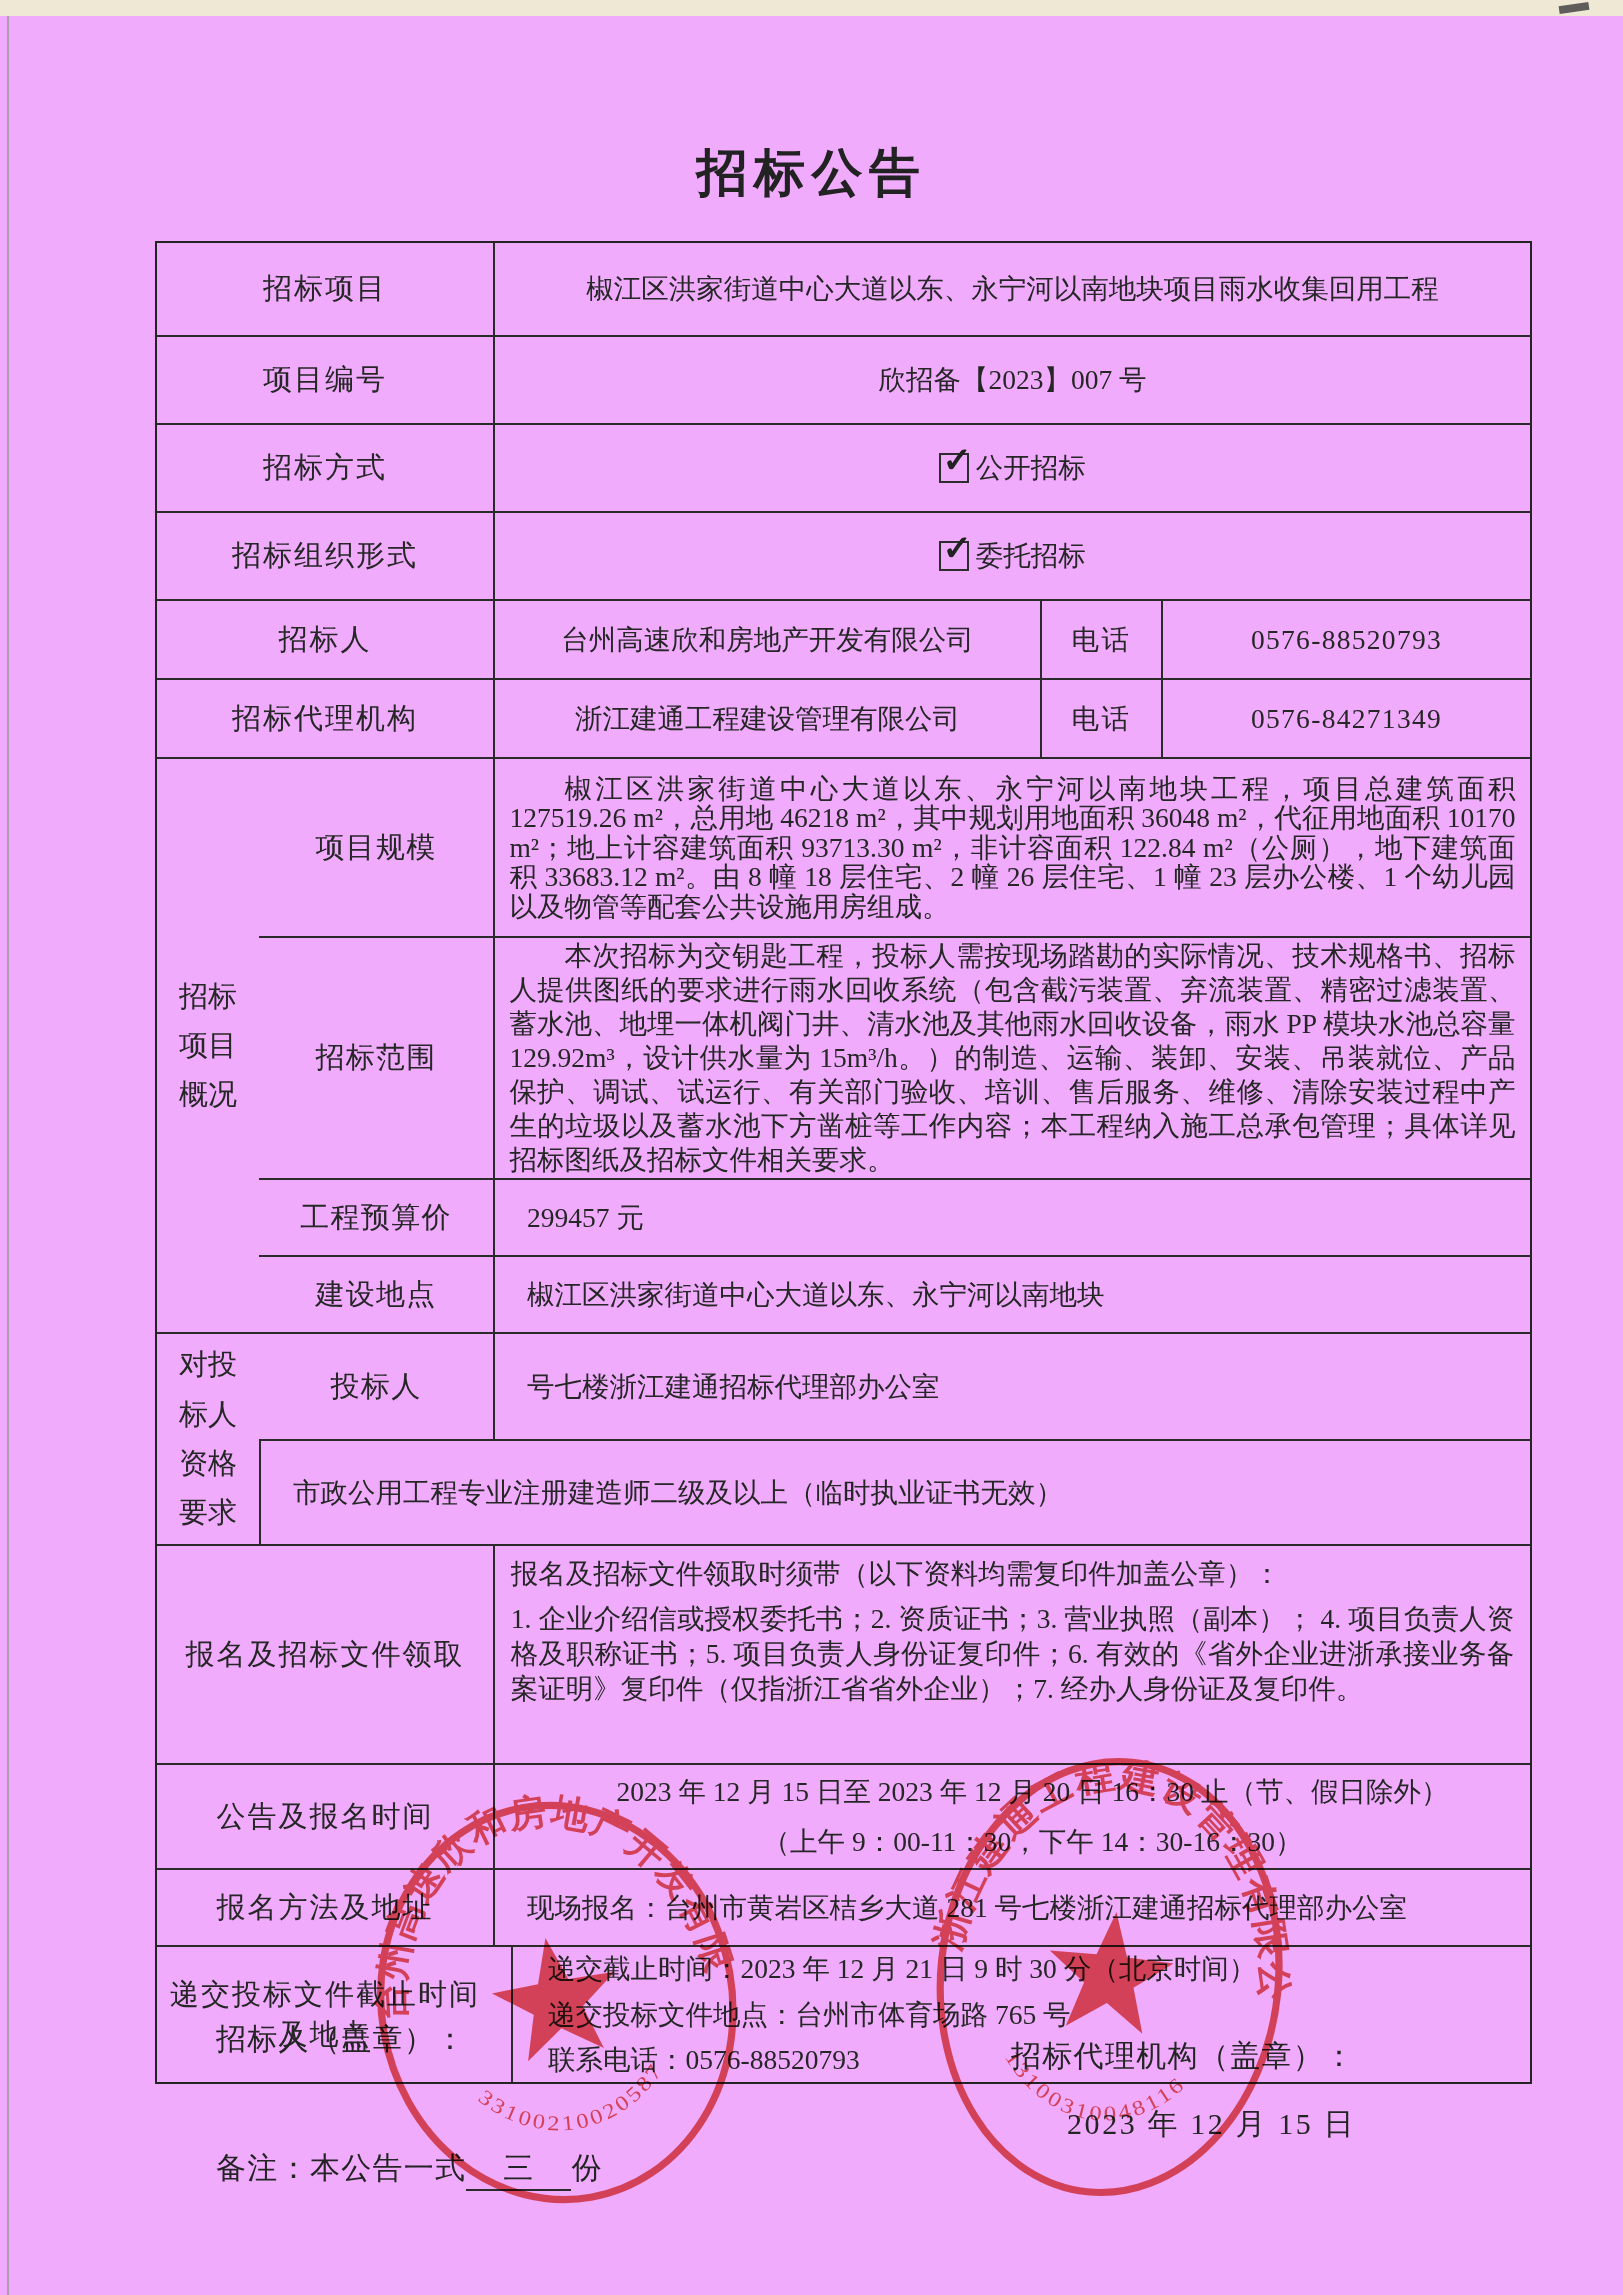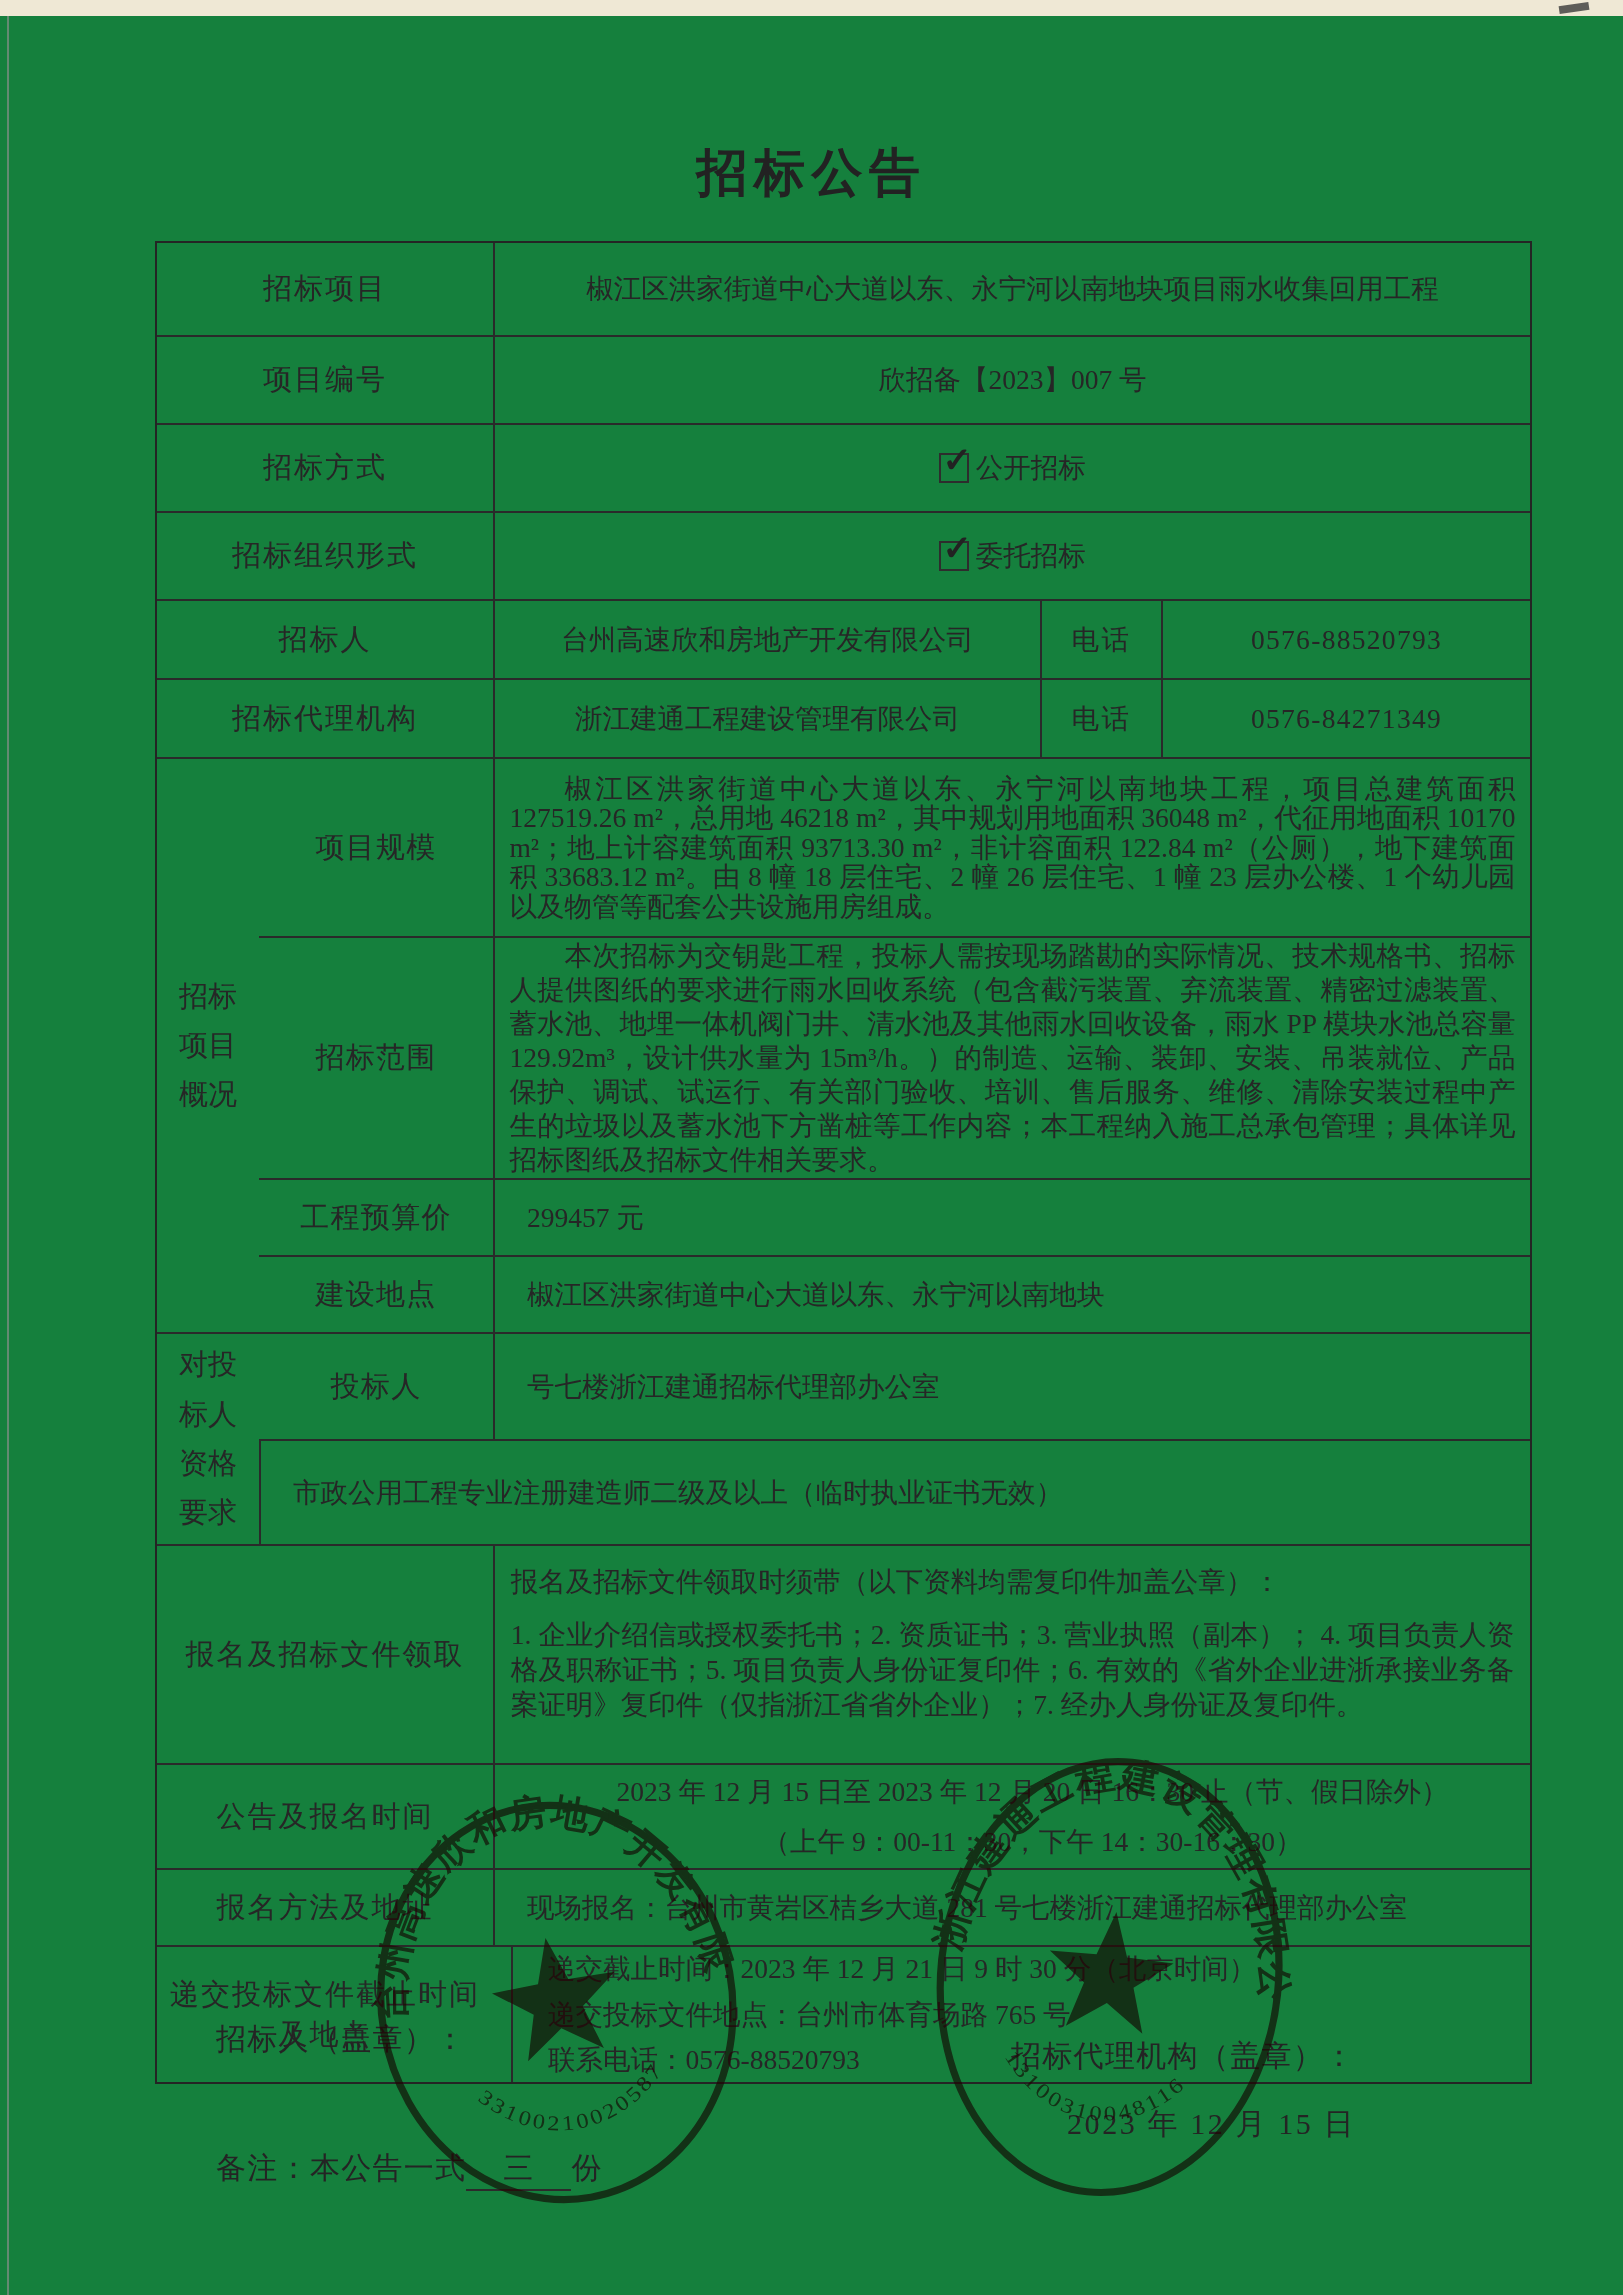--- a/index.html
+++ b/index.html
@@ -1,18 +1,18 @@
 <!DOCTYPE html>
 <html style="font-size:10.5px"><head>
 <meta charset="utf-8">
 <style>
   html,body{margin:0;padding:0;background:#e8e8e8;}
   .page{
     position:relative; width:1623px; height:2295px;
-    background:#15803d; overflow:hidden;
+    background:#f0abfc; overflow:hidden;
     font-family:"Liberation Serif","DejaVu Serif",serif;
     color:#262626;
   }
   
   .scan-strip{position:absolute;top:0;left:0;width:1623px;height:15.7px;background:#efe8d5;}
   .scan-edge{position:absolute;top:15.7px;left:6.5px;width:2px;height:2280px;background:#8f8f8f;opacity:.65;}
   .scan-speck{position:absolute;top:3.9px;right:34px;width:30px;height:7.9px;background:#3a3a3a;transform:rotate(-8deg);opacity:.8;}
 
   .doc-title{
     position:absolute; top:139px; left:0; width:1623px;
@@ -52,21 +52,21 @@
     justify-content:center; text-align:center; font-size:29px; letter-spacing:1.3px; padding:0 6.5px;}
   .sub-content{flex:1; box-sizing:border-box; border-left:2px solid #2a2a2a;
     display:flex; flex-direction:column; justify-content:center;}
 
   .para{margin:0; padding:1.3px 14.4px; text-align:justify;}
   .indent{text-indent:2em;}
   .lh45{line-height:29.5px;} .lh52{line-height:34px;}
   .plain{padding:0 32px;}
   .lines-left{display:flex; flex-direction:column; justify-content:center;margin-left:18px;}
   .lines-left p{margin:3.9px 0; padding:0 17px; line-height:38px;}
-  .pickup p{margin:18px 0; padding:0 15.7px; line-height:35px; text-align:justify;}
+  .pickup p{margin:10px 0; padding:0 15.7px; line-height:35px; text-align:justify;}
   .centered-lines p{margin:0; padding:0 13px; line-height:50px; text-align:center;}
 
   .footer-label{position:absolute; font-size:30px; letter-spacing:1.3px; color:#242424;}
   .note-blank{display:inline-block; min-width:92px; text-align:center;
     border-bottom:2px solid #2b2b2b; padding:0 6.5px;}
   .date-line{position:absolute; font-size:30px; letter-spacing:2.6px; color:#242424;}
 
   .stamp{position:absolute; mix-blend-mode:multiply; opacity:.88;}
   .stamp svg{overflow:visible;}
   .stamp-left{left:367px; top:1793px; transform:rotate(-10deg);}

